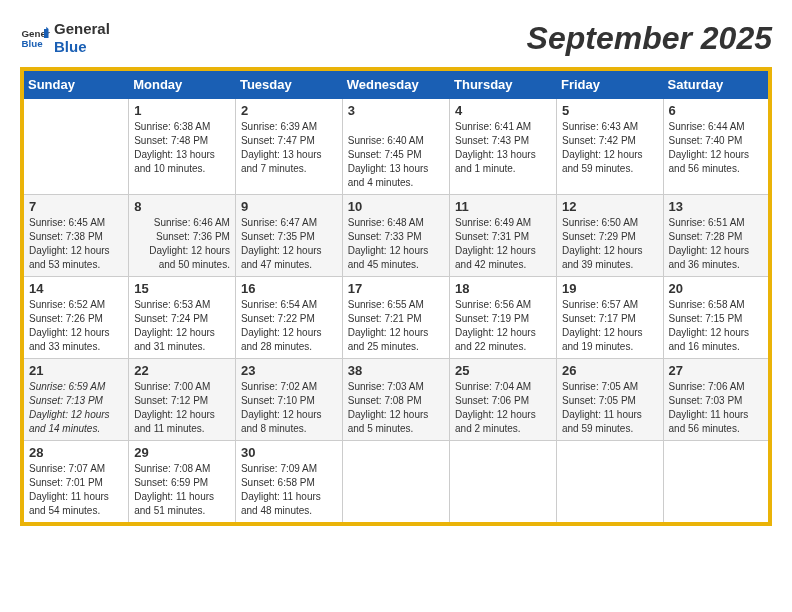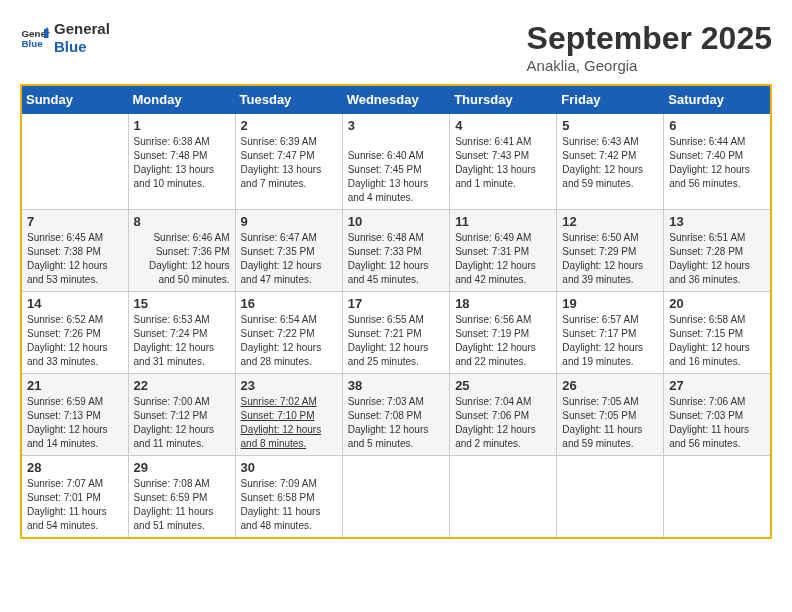--- a/index.html
+++ b/index.html
@@ -19,35 +19,36 @@
     .logo {
       display: flex;
       align-items: center;
       gap: 4px;
     }
     .logo-icon {
       width: 30px;
       height: 30px;
     }
     .title-block {
-      text-align: left;
+      text-align: center;
+      font-style: italic;
     }
     .month-year {
       font-size: 32px;
       font-weight: bold;
       color: #333;
     }
     .location {
       font-size: 15px;
       color: #555;
     }
     .calendar {
       width: 100%;
       border-collapse: collapse;
-      border: 2px solid #eab308;
+      border: 4px solid #eab308;
     }
     .calendar th {
       background: #1a5fb4;
       color: #fff;
       padding: 6px 4px;
       text-align: left;
       font-size: 13px;
       border: 1px solid #1a5fb4;
     }
     .calendar td {
@@ -89,21 +90,20 @@
       <polygon points="32,8 38,8 38,20 32,20" fill="#1a5fb4"></polygon>
       <polygon points="35,5 38,8 35,8" fill="#1a5fb4"></polygon>
     </svg>
     <div style="line-height:1.2">
       <div style="font-size:15px;font-weight:bold;color:#333;">General</div>
       <div style="font-size:15px;font-weight:bold;color:#1a5fb4;">Blue</div>
     </div>
   </div>
   <div class="title-block">
     <div class="month-year">September 2025</div>
-    <div class="location">Anaklia, Georgia</div>
   </div>
 </div>
 
 <table class="calendar">
   <thead>
     <tr>
     <th>Sunday</th>
         <th>Monday</th>
         <th>Tuesday</th>
         <th>Wednesday</th>
@@ -256,35 +256,35 @@
           <span class="day-num">20</span>
           <div class="day-info" style="white-space: pre-line;">Sunrise: 6:58 AM
 Sunset: 7:15 PM
 Daylight: 12 hours
 and 16 minutes.</div>
         </td>
       </tr>
       <tr class="row-shaded">
         <td>
           <span class="day-num">21</span>
-          <div class="day-info" style="white-space: pre-line;">Sunrise: 6:59 AM
+          <div class="day-info" style="white-space: pre-line; font-style: italic;">Sunrise: 6:59 AM
 Sunset: 7:13 PM
 Daylight: 12 hours
 and 14 minutes.</div>
         </td>
         <td>
           <span class="day-num">22</span>
           <div class="day-info" style="white-space: pre-line;">Sunrise: 7:00 AM
 Sunset: 7:12 PM
 Daylight: 12 hours
 and 11 minutes.</div>
         </td>
         <td>
           <span class="day-num">23</span>
-          <div class="day-info" style="white-space: pre-line; text-decoration: underline;">Sunrise: 7:02 AM
+          <div class="day-info" style="white-space: pre-line;">Sunrise: 7:02 AM
 Sunset: 7:10 PM
 Daylight: 12 hours
 and 8 minutes.</div>
         </td>
         <td>
           <span class="day-num">38</span>
           <div class="day-info" style="white-space: pre-line;">Sunrise: 7:03 AM
 Sunset: 7:08 PM
 Daylight: 12 hours
 and 5 minutes.</div>

